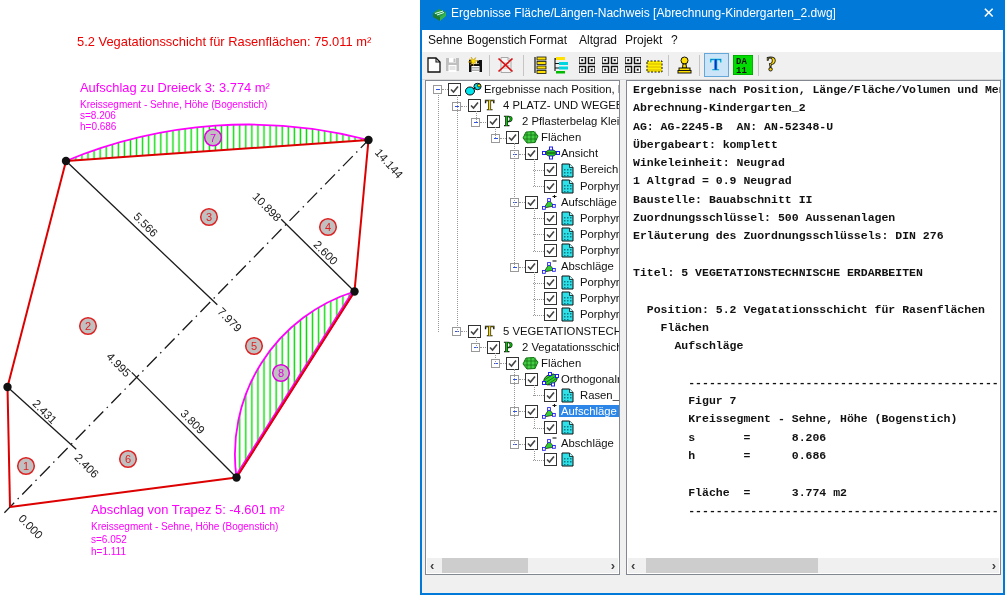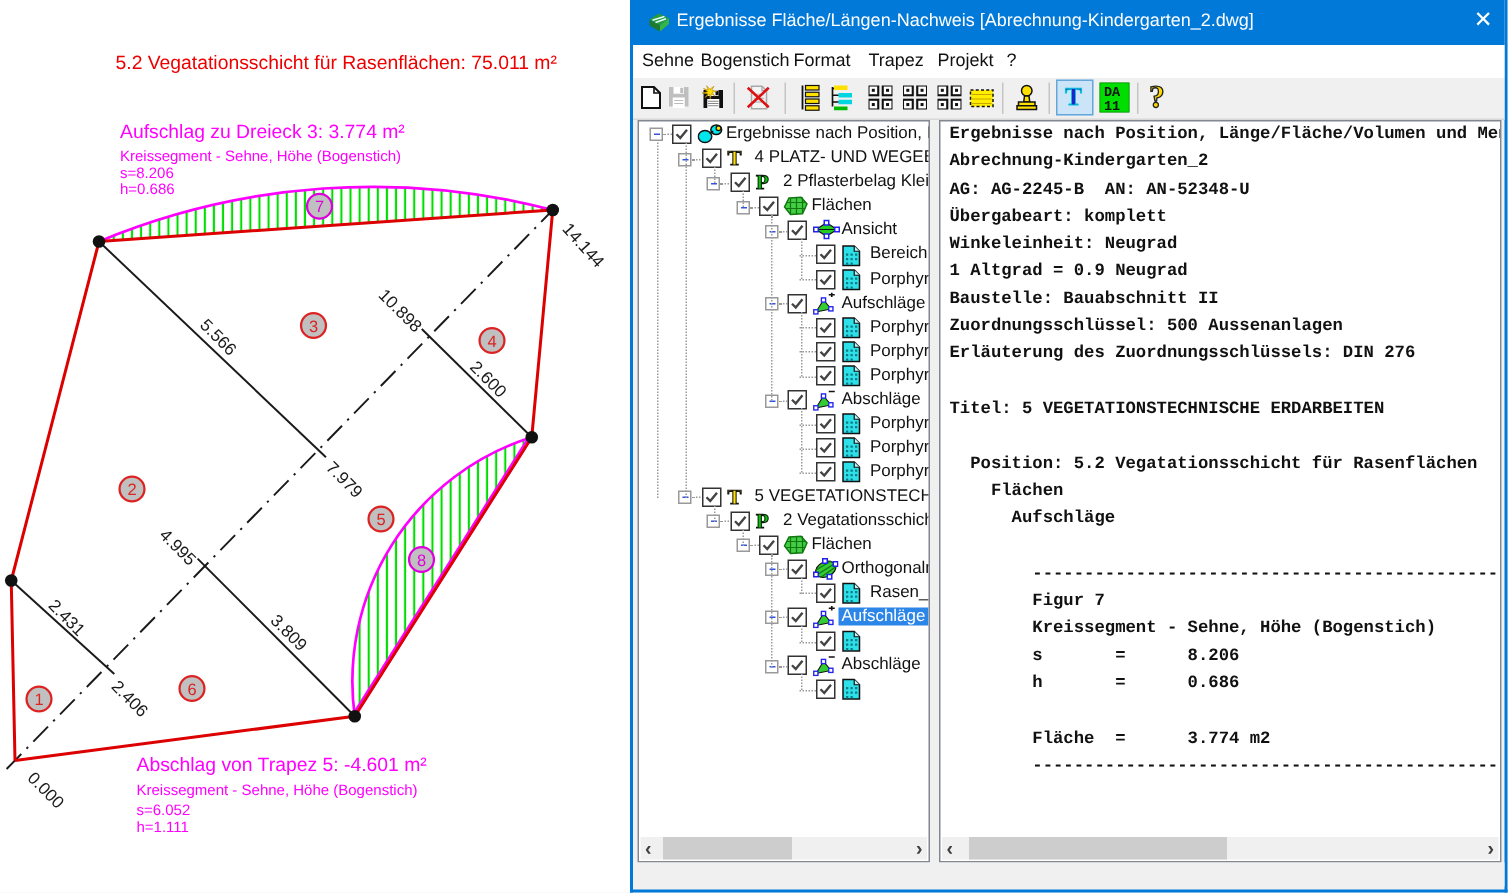--- a/index.html
+++ b/index.html
@@ -96,21 +96,21 @@
         <path d="M14 4 L8 9 L8 13 L14 8 Z" fill="#35b44a"></path>
         <path d="M3 5.5 L11 3 M5 7 L12 4.5" stroke="#dff" stroke-width="1" fill="none"></path>
       </svg>
 <span class="t">Ergebnisse Fläche/Längen-Nachweis [Abrechnung-Kindergarten_2.dwg]</span>
 <span id="close">✕</span>
 </div>
 <div id="menu">
       <span style="left:6px">Sehne</span>
       <span style="left:45px">Bogenstich</span>
       <span style="left:107px">Format</span>
-      <span style="left:157px">Trapez</span>
+      <span style="left:157px">Altgrad</span>
       <span style="left:203px">Projekt</span>
       <span style="left:249px">?</span>
     </div>
 <div id="tool"></div>
 <div style="position:absolute;left:5px;top:57px;width:14px;height:16px"><svg width="14" height="16" viewBox="0 0 14 16">
         <path d="M1 1 H9 L13 5 V15 H1 Z" fill="#fff" stroke="#111" stroke-width="1.3"></path>
         <path d="M9 1 V5 H13" fill="none" stroke="#111" stroke-width="1.1"></path>
       </svg></div>
 <div style="position:absolute;left:23px;top:57px;width:15px;height:15px"><svg width="15" height="15" viewBox="0 0 15 15">
         <rect x="1" y="1" width="13" height="13" fill="#bfbfbf"></rect>

